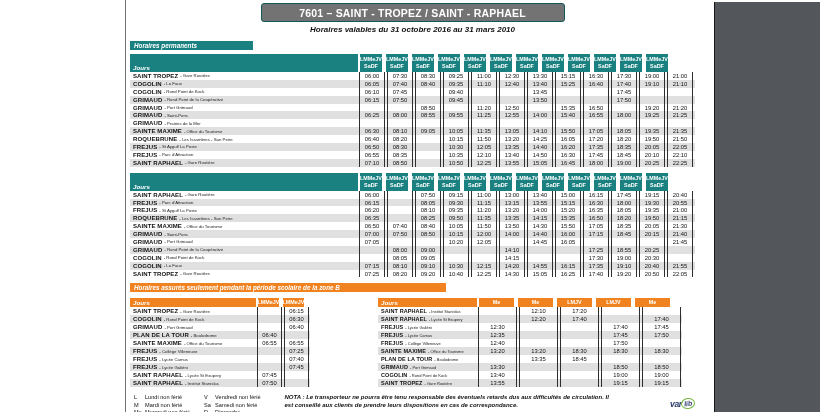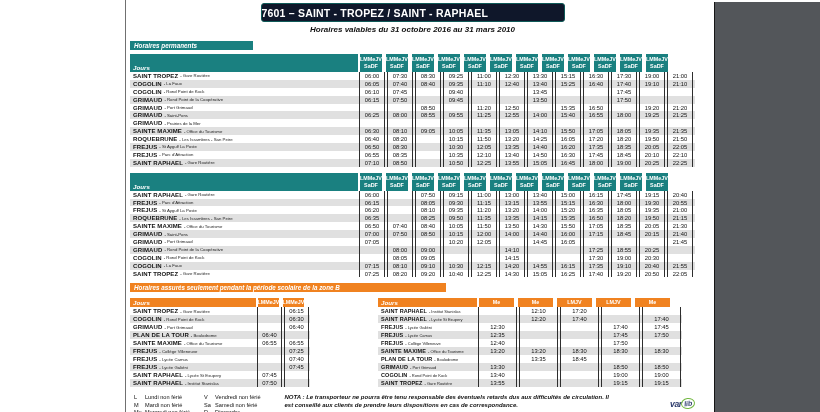--- a/index.html
+++ b/index.html
@@ -2,22 +2,22 @@
 <html><head>
 <meta charset="utf-8">
 <style>
   html,body{margin:0;padding:0;background:#fff;}
   .stage{position:relative;width:820px;height:412px;background:#ffffff;overflow:hidden;
          font-family:"Liberation Sans",sans-serif;color:#111;}
   .left-line{position:absolute;left:125px;top:0;bottom:0;width:1px;background:#707070;}
   .dark-panel{position:absolute;left:714px;top:2px;right:0;bottom:0;background:#53565a;border-left:1px solid #161616;}
   .content{position:absolute;left:130px;top:0;width:565px;}
 
-  .title-box{margin:3px auto 0;width:302px;height:17px;background:#0f172a;border:1px solid #0f5a58;
-             border-radius:3px;display:flex;align-items:center;justify-content:flex-start;
+  .title-box{margin:3px auto 0;width:302px;height:17px;background:#737373;border:1px solid #0f5a58;
+             border-radius:3px;display:flex;align-items:center;justify-content:center;
              color:#fff;font-size:10.5px;font-weight:bold;letter-spacing:.2px;}
   .subtitle{text-align:center;font-size:8px;font-weight:bold;font-style:italic;margin-top:3px;}
 
   .section-bar{height:9px;color:#fff;font-size:6.3px;font-weight:bold;font-style:italic;
                display:flex;align-items:center;padding-left:4px;box-sizing:border-box;}
   .bar-teal{background:#1a8080;width:123px;margin-top:7px;}
   .bar-orange{background:#f08220;width:316px;margin-top:6px;}
 
   .ttable{margin-top:4px;}
   .hrow,.trow{display:flex;align-items:stretch;}

